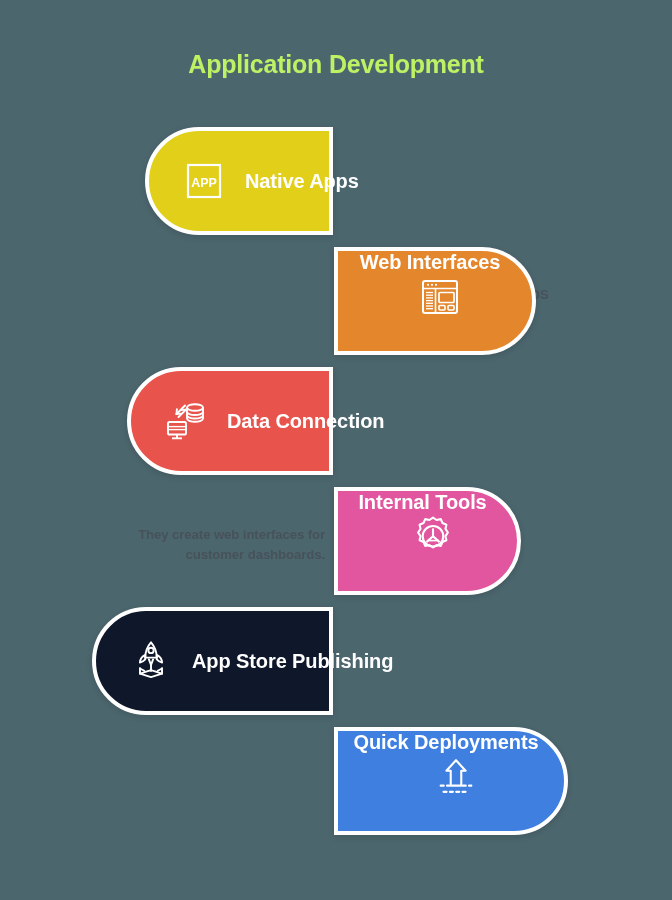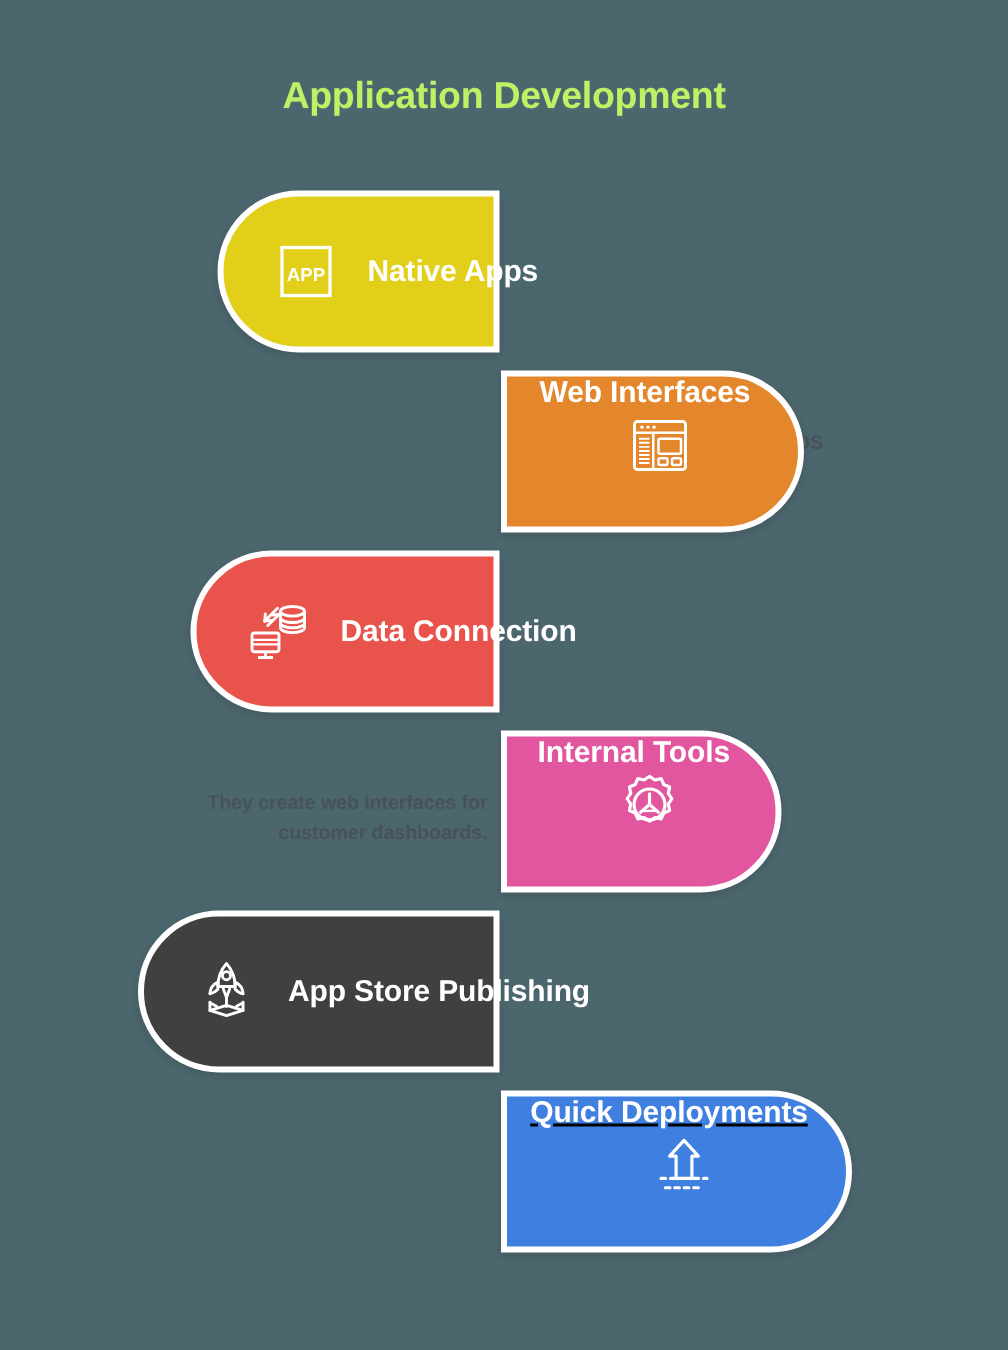--- a/index.html
+++ b/index.html
@@ -243,21 +243,21 @@
       </span>
       <span class="pill-label">Data Connection</span>
     </div>
     <div class="desc on-right d3">
       <span class="desc-line">Structured data connects to</span>
       <span class="desc-line">backend logic for user actions.</span>
     </div>
   </div>
 
   <div class="row row-5">
-    <div class="pill left-cap p5" style="background: #404040; border-color: rgb(255, 255, 255);">
+    <div class="pill left-cap p5" style="background: #0f172a; border-color: rgb(255, 255, 255);">
       <span class="icon-box">
         <svg width="48" height="48" viewBox="0 0 48 48">
           <g fill="none" stroke="#ffffff" stroke-width="2" stroke-linejoin="round" stroke-linecap="round">
 
             <path d="M24 4.5 C28.4 9.5 30 15.5 30 20.5 L18 20.5 C18 15.5 19.6 9.5 24 4.5 z"></path>
             <circle cx="24" cy="13" r="2.8"></circle>
 
             <path d="M18 17.5 C14.2 19.3 12.6 22.4 12.4 25.6 C14.6 25.0 16.8 23.8 18 22.4 z"></path>
             <path d="M30 17.5 C33.8 19.3 35.4 22.4 35.6 25.6 C33.4 25.0 31.2 23.8 30 22.4 z"></path>
 
@@ -272,21 +272,21 @@
           </g>
         </svg>
       </span>
       <span class="pill-label">App Store Publishing</span>
     </div>
 
   </div>
 
   <div class="row row-6">
 
-    <div class="pill right-cap p6" style="background: rgb(63, 127, 224); border-color: rgb(255, 255, 255); text-decoration: underline;">
+    <div class="pill right-cap p6" style="background: rgb(63, 127, 224); border-color: rgb(255, 255, 255);">
       <span class="pill-label">Quick Deployments</span>
       <span class="icon-box">
         <svg width="48" height="48" viewBox="0 0 48 48">
           <g fill="none" stroke="#ffffff" stroke-width="2.2" stroke-linejoin="round" stroke-linecap="round">
             <path d="M24 6.5 L34 17.5 L29.5 17.5 L29.5 33 L18.5 33 L18.5 17.5 L14 17.5 z"></path>
           </g>
           <g stroke="#ffffff" stroke-width="2.2" stroke-linecap="round" stroke-dasharray="3.2 3.4">
             <line x1="8" y1="33" x2="17" y2="33"></line>
             <line x1="31" y1="33" x2="40" y2="33"></line>
             <line x1="11" y1="39.5" x2="37" y2="39.5"></line>

